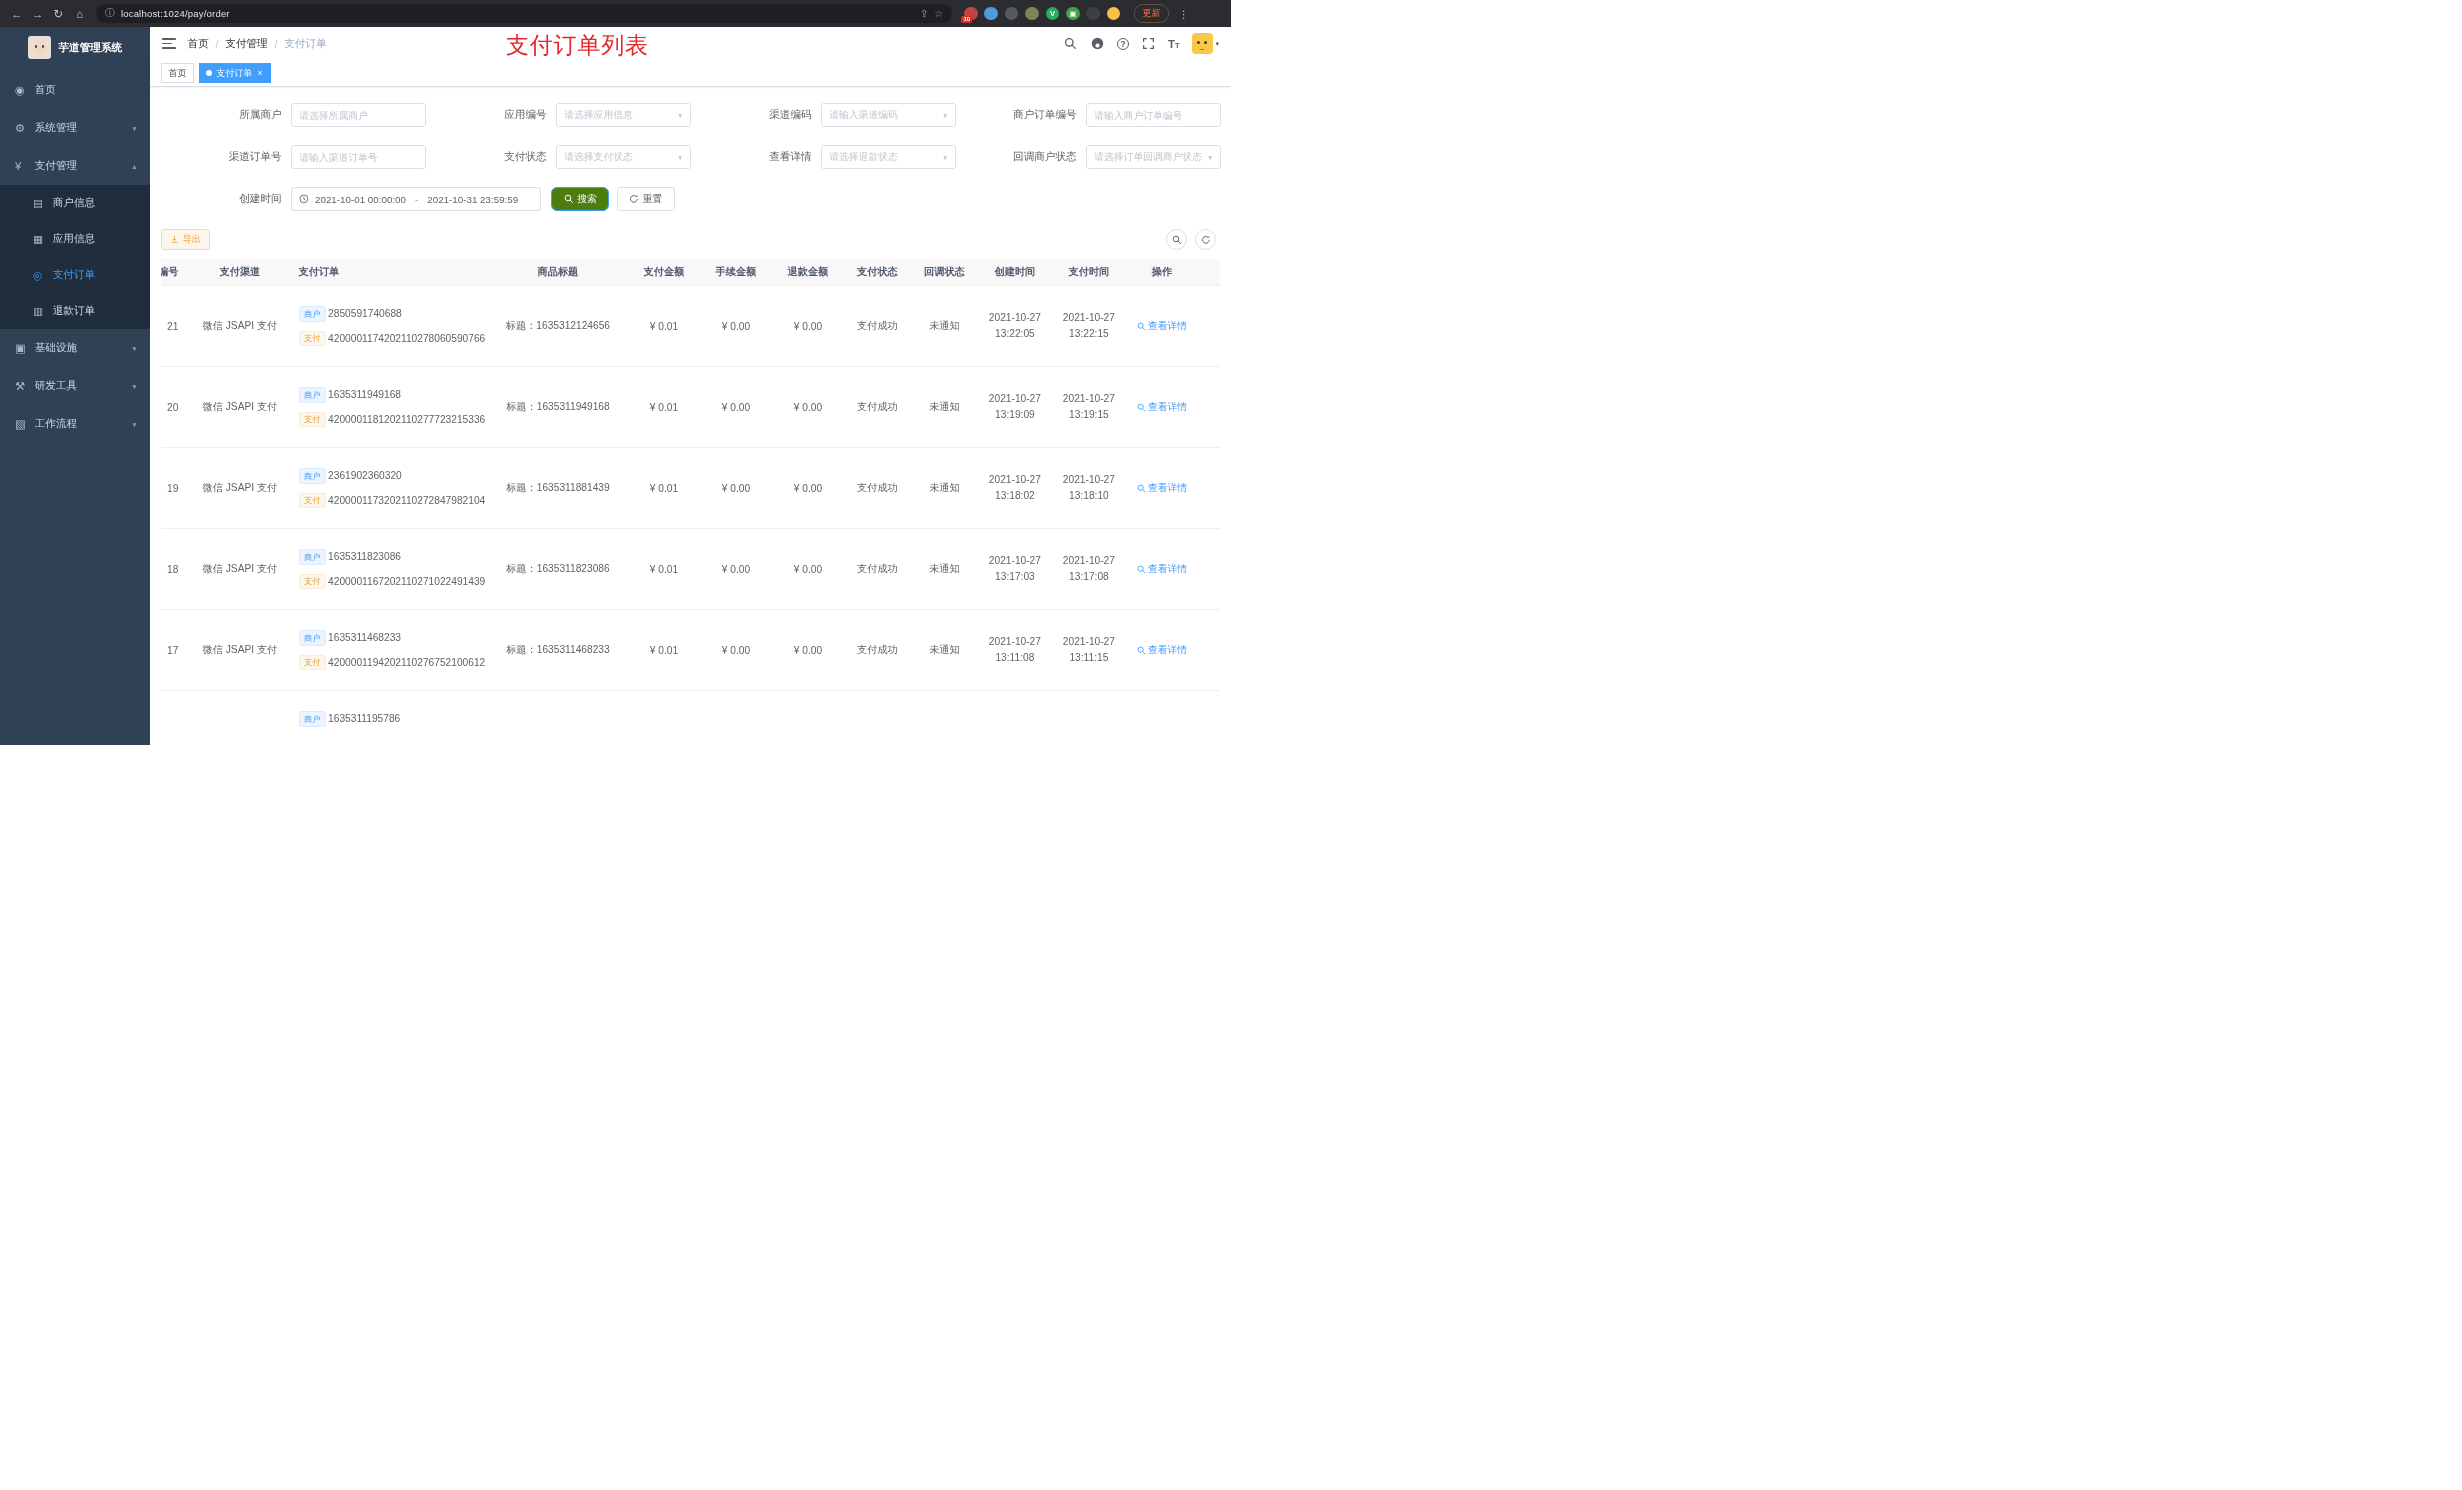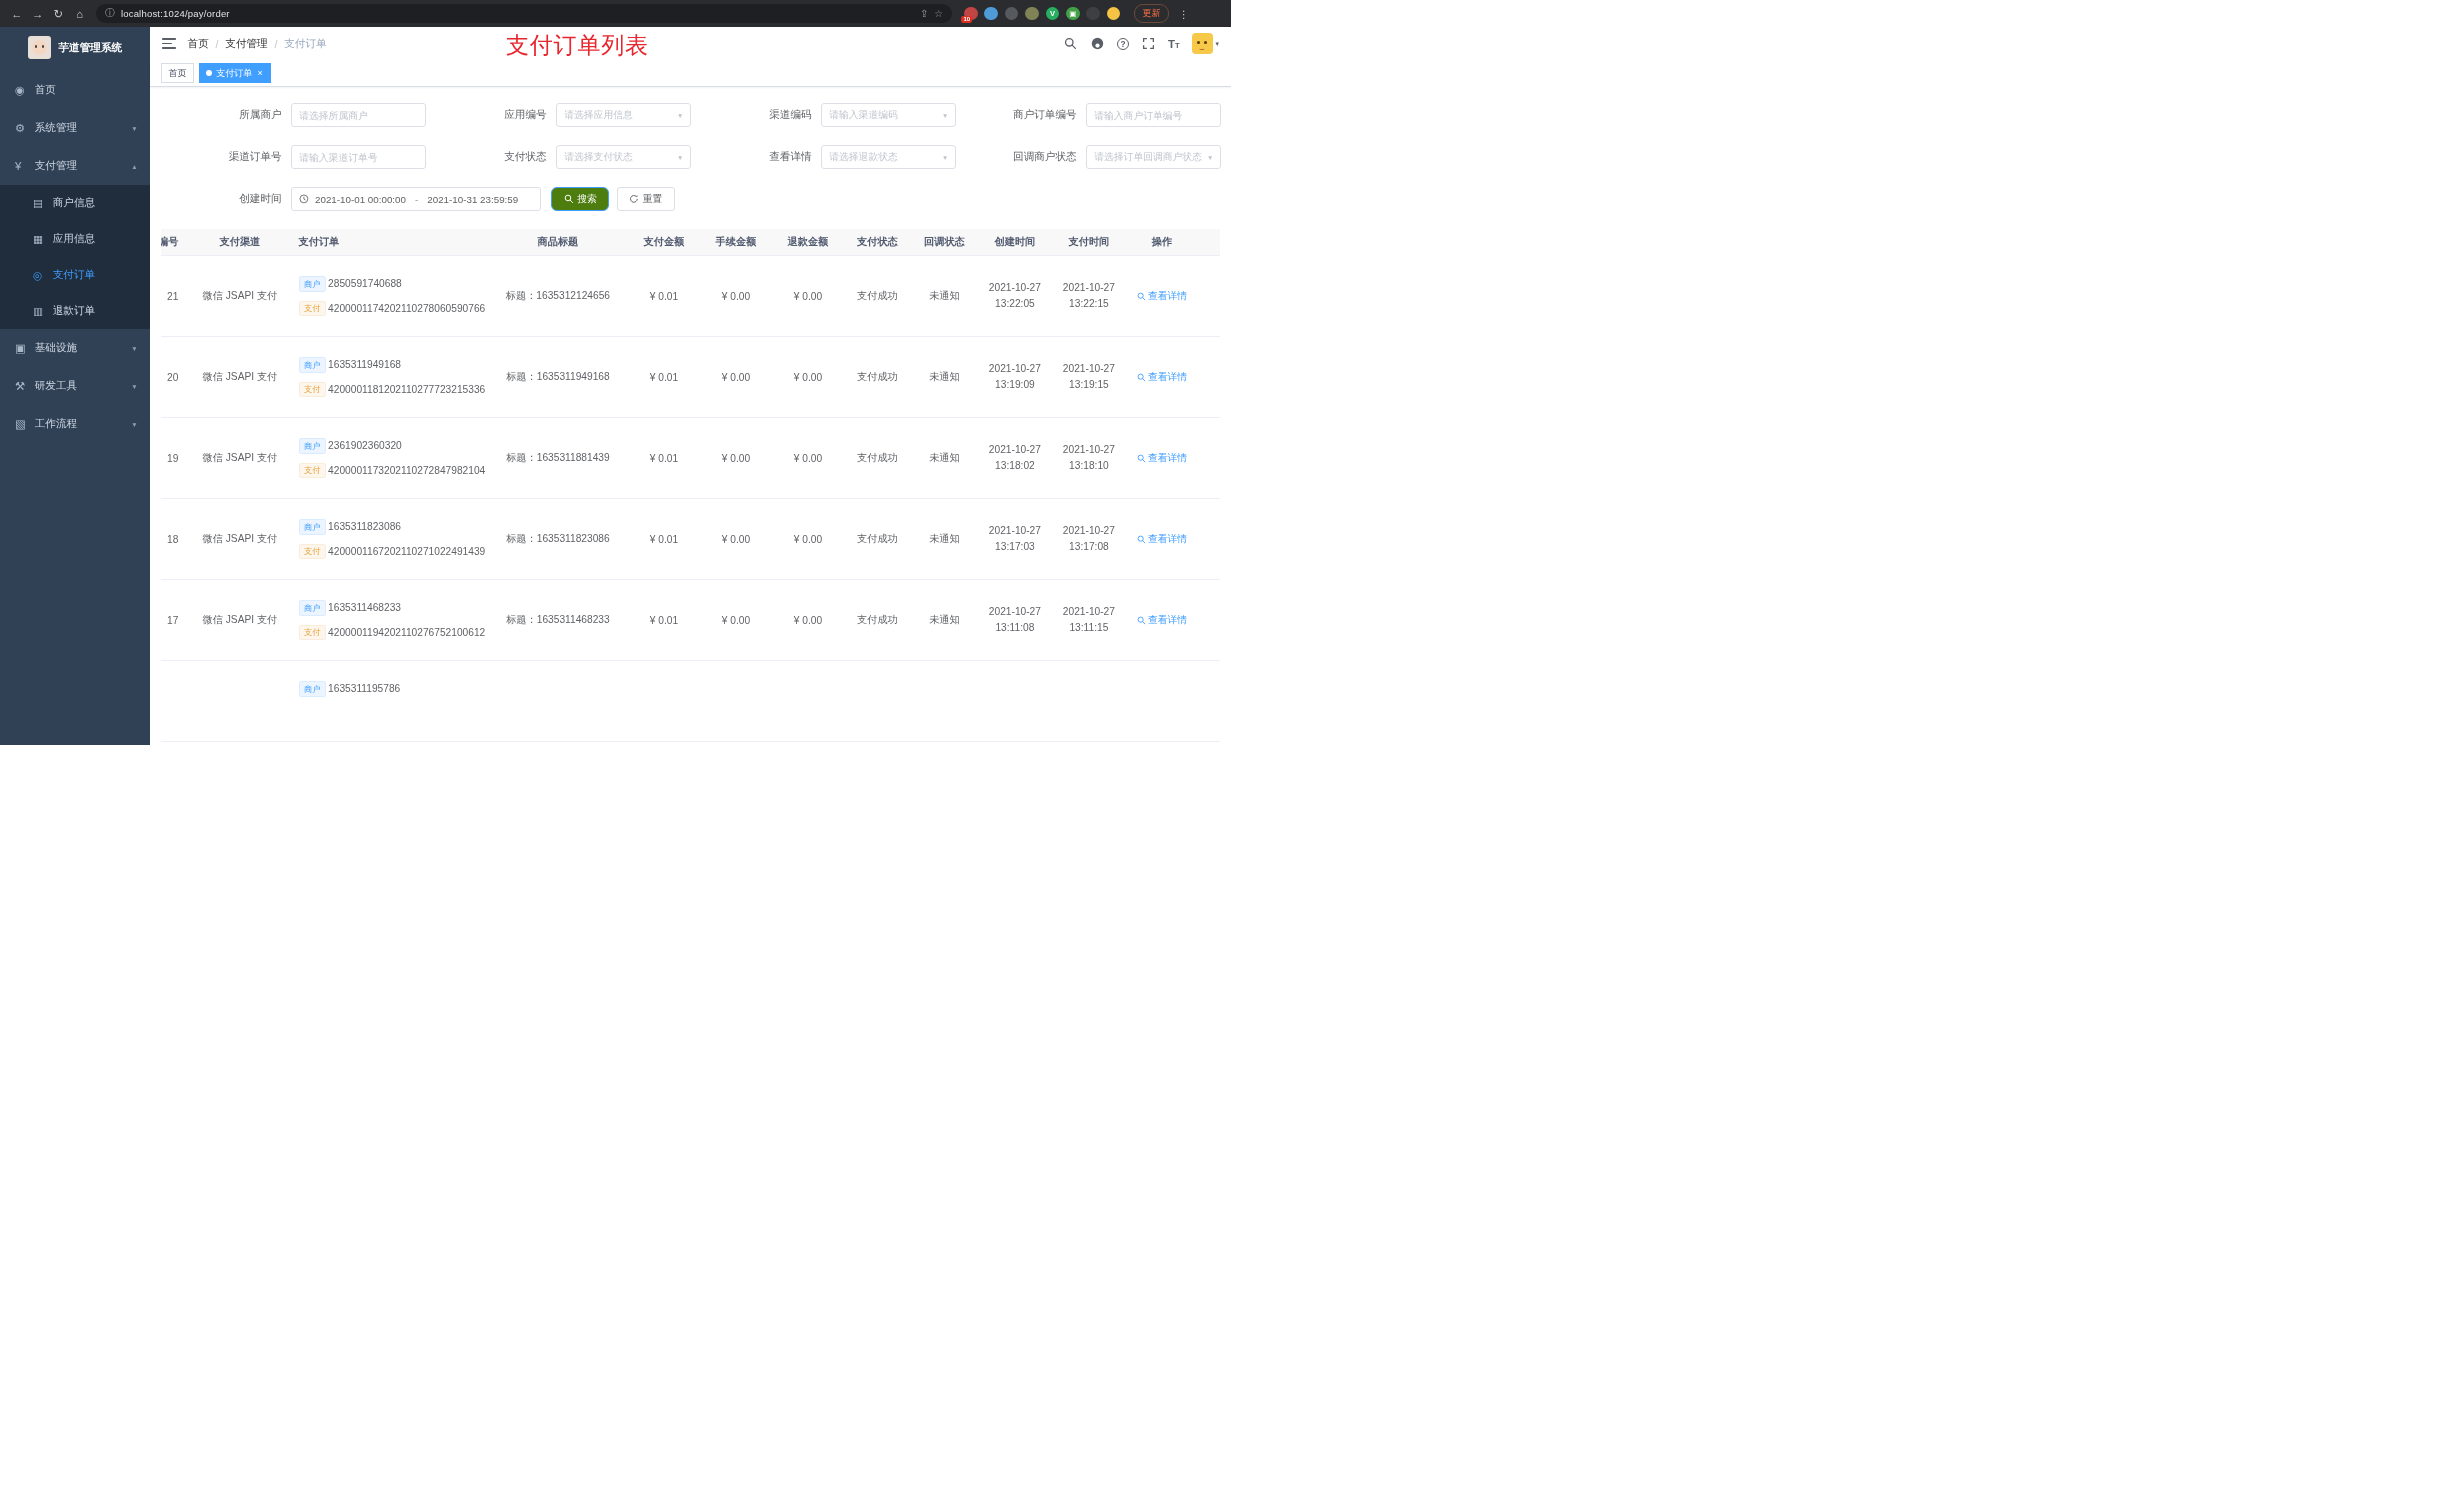--- a/index.html
+++ b/index.html
@@ -366,20 +366,40 @@
             <span>搜索</span>
           </button>
           <button class="btn btn-default">
             <svg viewBox="0 0 16 16">
                 <use href="#i-refresh"></use>
               </svg>
             <span>重置</span>
           </button>
         </div>
 
+        <div class="toolbar-row">
+          <button class="btn-export">
+            <svg viewBox="0 0 16 16">
+                <use href="#i-down"></use>
+              </svg>
+            <span>导出</span>
+          </button>
+          <div class="toolbar-right">
+            <button class="circle-btn">
+                <svg viewBox="0 0 16 16">
+                  <use href="#i-mag"></use>
+                </svg>
+              </button>
+            <button class="circle-btn">
+                <svg viewBox="0 0 16 16">
+                  <use href="#i-refresh"></use>
+                </svg>
+              </button>
+          </div>
+        </div>
 
         <div class="table-wrap">
           <div class="table-inner">
             <div class="t-header">
               <div class="cell c0">编号</div>
               <div class="cell c1">支付渠道</div>
               <div class="cell c2">支付订单</div>
               <div class="cell c3">商品标题</div>
               <div class="cell c4">支付金额</div>
               <div class="cell c5">手续金额</div>

